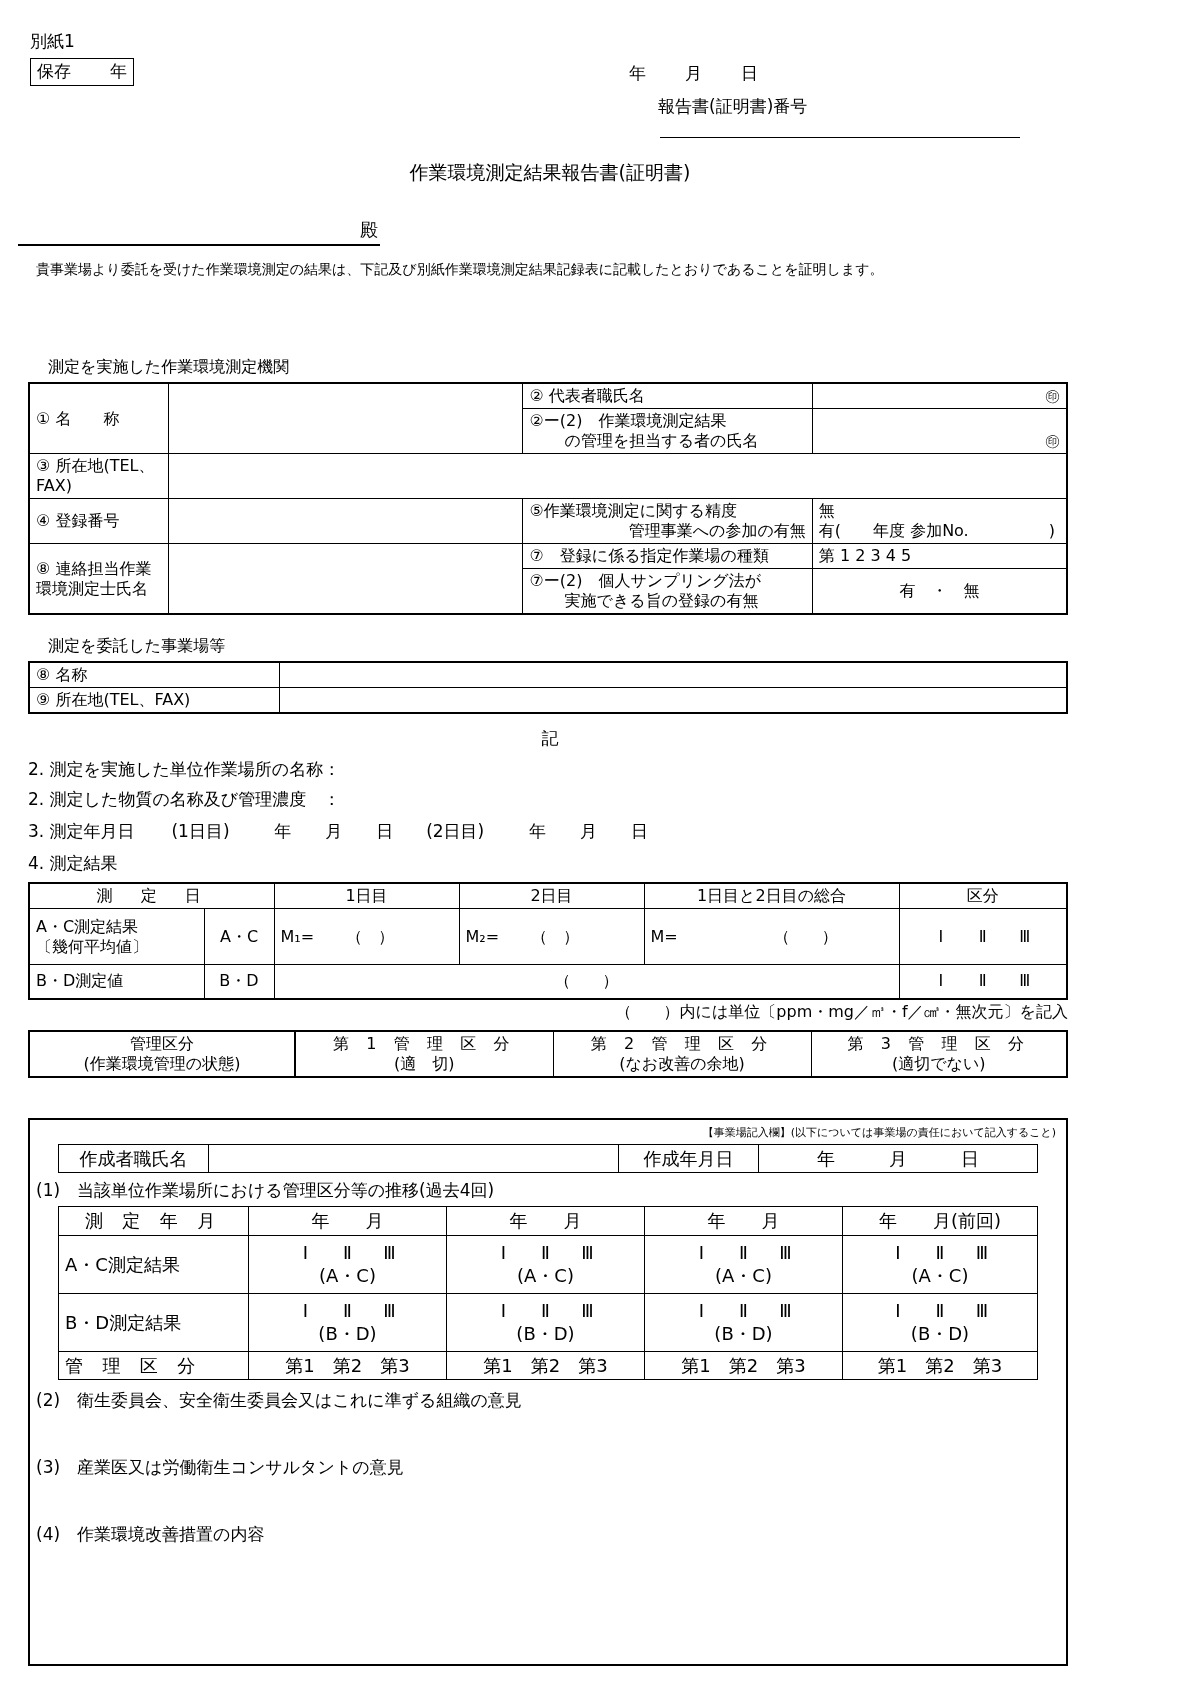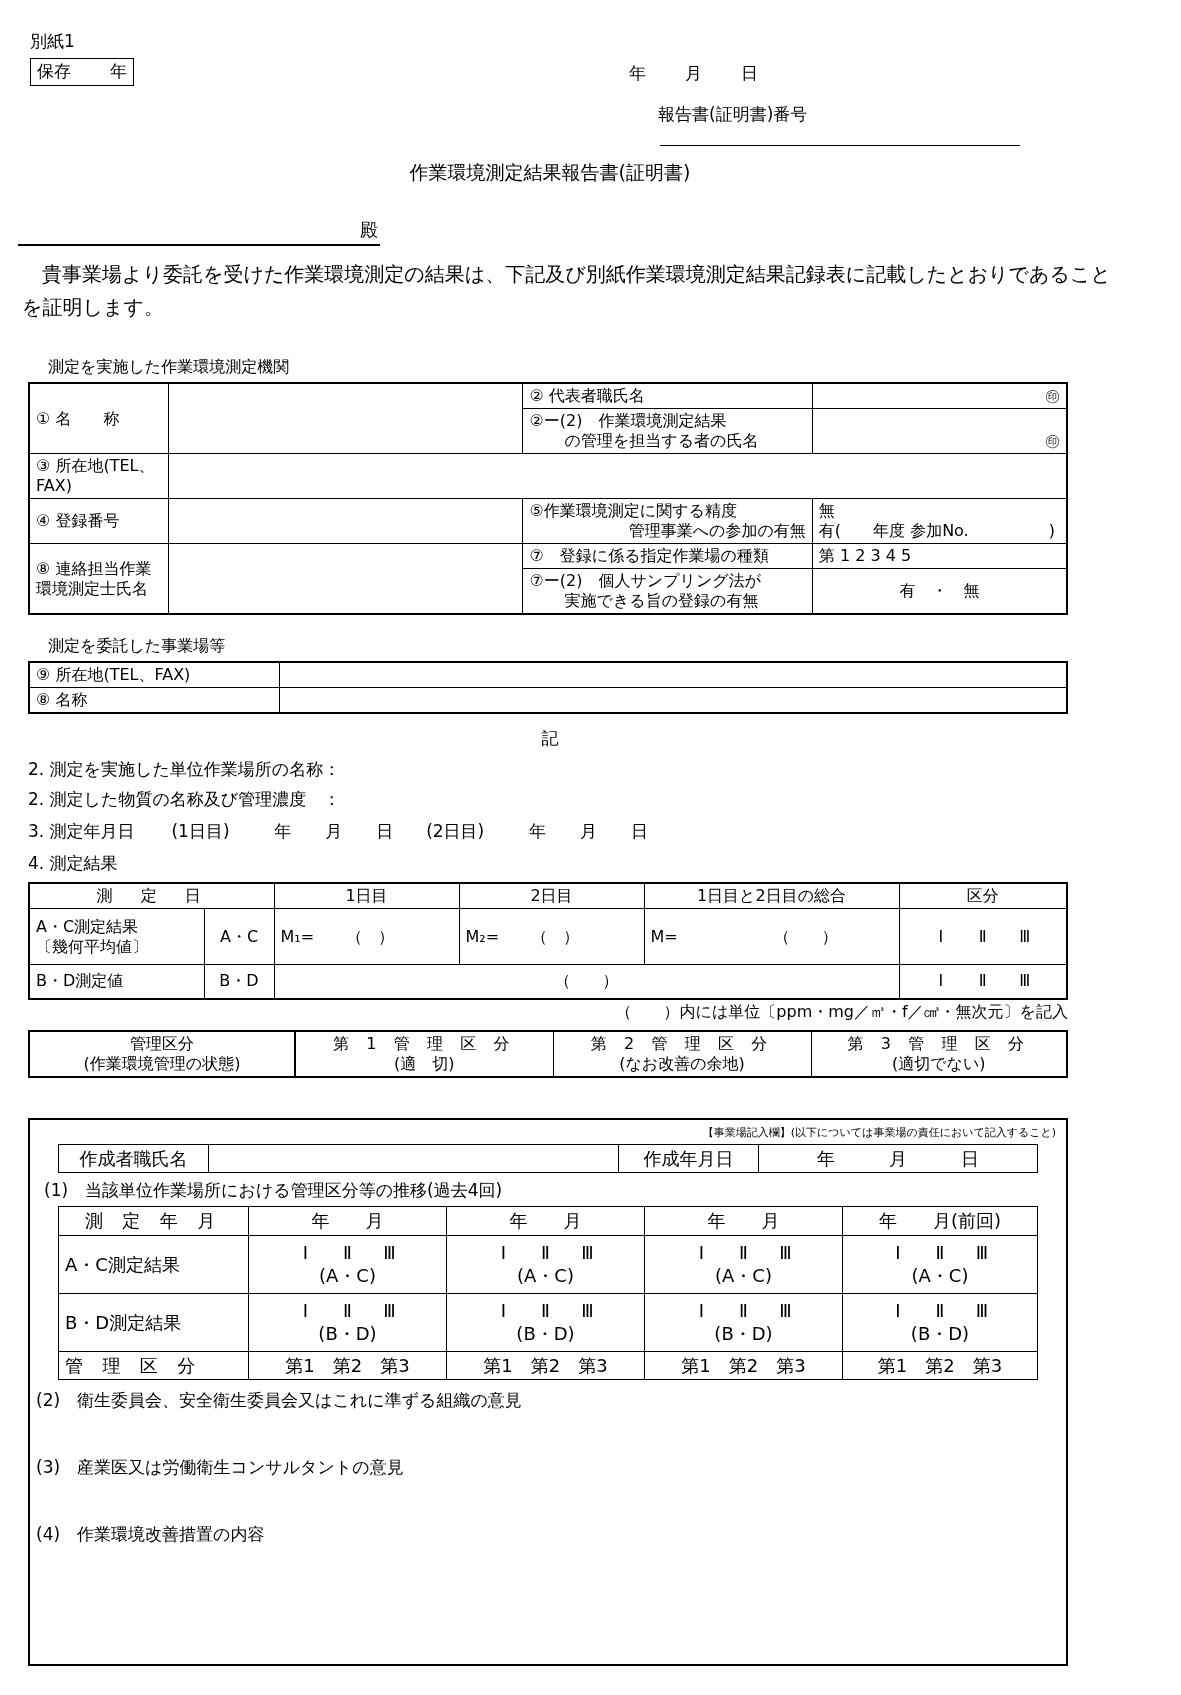--- a/index.html
+++ b/index.html
@@ -22,42 +22,42 @@
     position: absolute; left: 30px; top: 58px;
     border: 1.5px solid #000; padding: 1px 6px 2px 6px;
     font-size: 17px; width: 104px; display: flex; justify-content: space-between;
   }
   .hdr-date {
     position: absolute; right: 148px; top: 62px; font-size: 17px;
     letter-spacing: 0px;
   }
   .hdr-date span { display: inline-block; width: 56px; text-align: left;}
   .hdr-repnum {
-    position: absolute; left: 658px; top: 103px; font-size: 17px;
+    position: absolute; left: 658px; top: 95px; font-size: 17px;
   }
   .hdr-repnum .lbl { display: inline-block; }
   .hdr-repnum .line {
     display: inline-block; width: 360px; border-bottom: 1.5px solid #000;
     height: 20px; vertical-align: bottom; margin-left: 2px;
   }
 
   .doc-title {
     position: absolute; top: 160px; left: 0; width: 1100px;
     text-align: center; font-size: 19px;
   }
 
   .addressee {
     position: absolute; left: 18px; top: 218px; width: 362px;
     border-bottom: 2px solid #000; text-align: right; padding-bottom: 2px;
     font-size: 18px; padding-right: 2px;
   }
 
   .intro {
     position: absolute; left: 22px; top: 258px; width: 1100px;
-    font-size: 20px; line-height: 1.65;
+    font-size: 14px; line-height: 1.65;
   }
   .intro p { margin: 0; text-indent: 1em; }
 
   
   .sec-label { position: absolute; font-size: 16px; }
   table.form {
     position: absolute;
     border-collapse: collapse;
     font-size: 16px;
     background: #fff;
@@ -187,25 +187,25 @@
 
   <div class="sec-label" style="left:48px; top:636px;">測定を委託した事業場等</div>
 
   <table class="form" style="left:28px; top:661px; width:1040px;">
     <colgroup>
         <col style="width:250px">
         <col>
       </colgroup>
     <tbody>
       <tr>
+        <td class="l">⑧ 名称</td>
+        <td></td>
+      </tr>
+      <tr>
         <td class="l">⑨ 所在地(TEL、FAX)</td>
-        <td></td>
-      </tr>
-      <tr>
-        <td class="l">⑧ 名称</td>
         <td></td>
       </tr>
     </tbody>
   </table>
 
   <div style="position:absolute; left:0; top:727px; width:1100px; text-align:center; font-size:17px;">記</div>
 
   <div class="list-item" style="left:28px; top:758px;">2. 測定を実施した単位作業場所の名称：</div>
   <div class="list-item" style="left:28px; top:788px;">2. 測定した物質の名称及び管理濃度　：</div>
   <div class="list-item" style="left:28px; top:820px;">
@@ -306,21 +306,21 @@
       <tbody>
         <tr>
           <td class="c">作成者職氏名</td>
           <td></td>
           <td class="c">作成年月日</td>
           <td class="c">年　　　月　　　日</td>
         </tr>
       </tbody>
     </table>
 
-    <div style="font-size:17px; padding:6px 0 4px 14px;">(1)　当該単位作業場所における管理区分等の推移(過去4回)</div>
+    <div style="font-size:17px; padding:6px 0 4px 6px;">(1)　当該単位作業場所における管理区分等の推移(過去4回)</div>
 
     <table class="inner" style="margin:0 0 0 28px; width:980px;">
       <colgroup>
           <col style="width:190px">
           <col style="width:198px">
           <col style="width:198px">
           <col style="width:198px">
           <col>
         </colgroup>
       <tbody>

